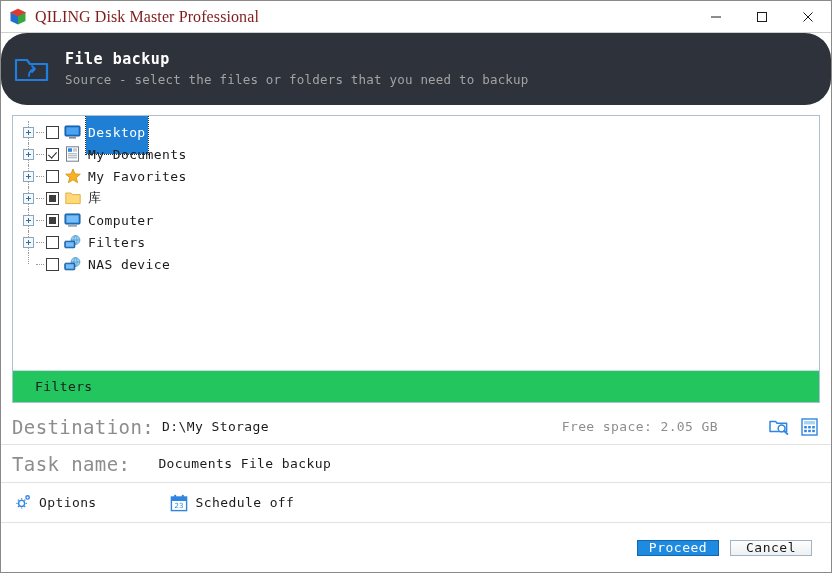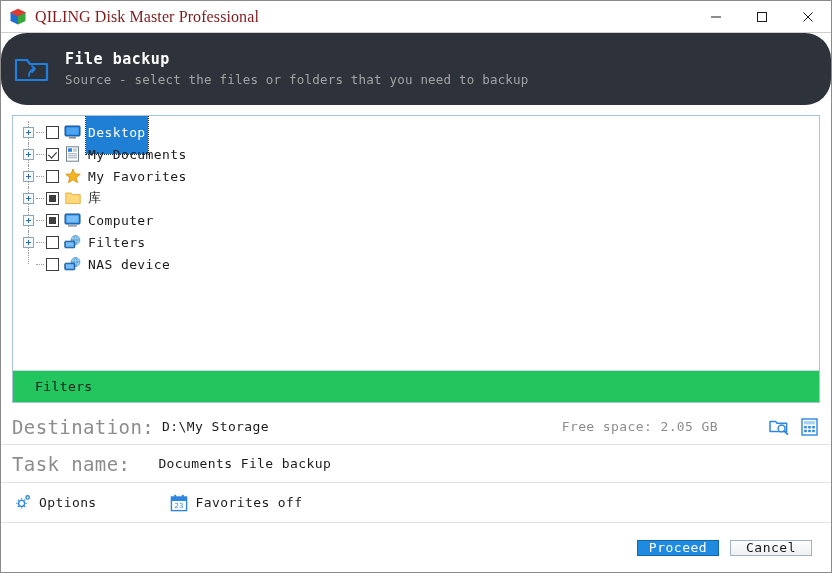--- a/index.html
+++ b/index.html
@@ -567,21 +567,21 @@
       <div class="opt-item schedule">
         <span class="opt-icon">
           <svg width="18" height="18" viewBox="0 0 18 18">
             <rect x="1.4" y="3" width="15.2" height="13.6" fill="#ffffff" stroke="#2f86e0" stroke-width="1.4"></rect>
             <rect x="1.4" y="3" width="15.2" height="4" fill="#2f86e0"></rect>
             <rect x="4.2" y="0.8" width="2" height="3.4" rx="0.8" fill="#2f86e0"></rect>
             <rect x="11.8" y="0.8" width="2" height="3.4" rx="0.8" fill="#2f86e0"></rect>
             <text x="9" y="14.3" font-family="DejaVu Sans, sans-serif" font-size="7" fill="#2f86e0" text-anchor="middle">23</text>
           </svg>
         </span>
-        <span class="opt-label">Favorites off</span>
+        <span class="opt-label">Schedule off</span>
       </div>
     </div>
 
     <div class="footer">
       <div class="btn btn-primary">Proceed</div>
       <div class="btn btn-secondary">Cancel</div>
     </div>
 
   </div>
 </div>

